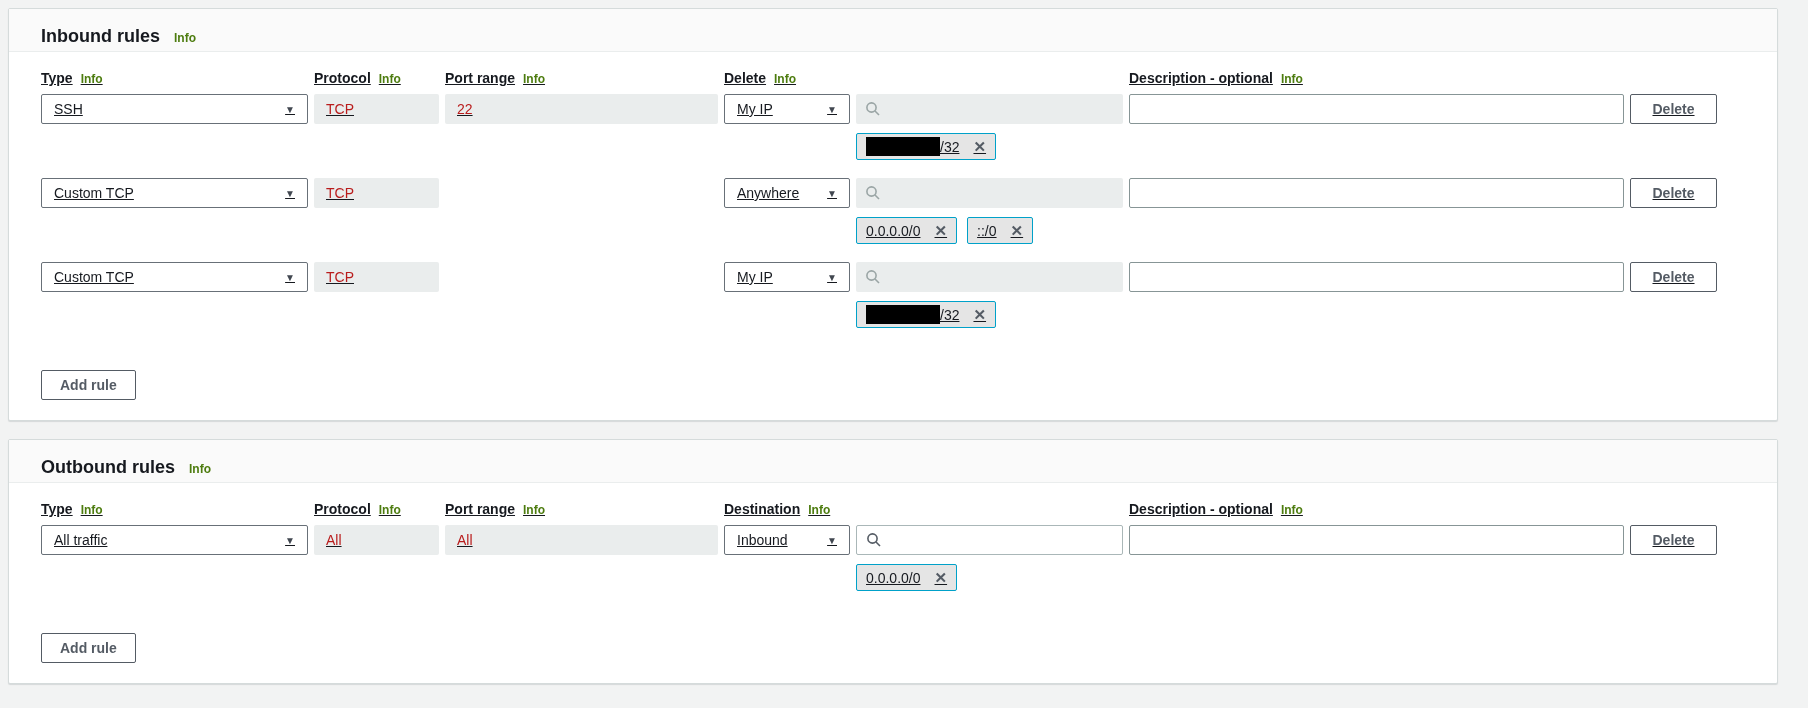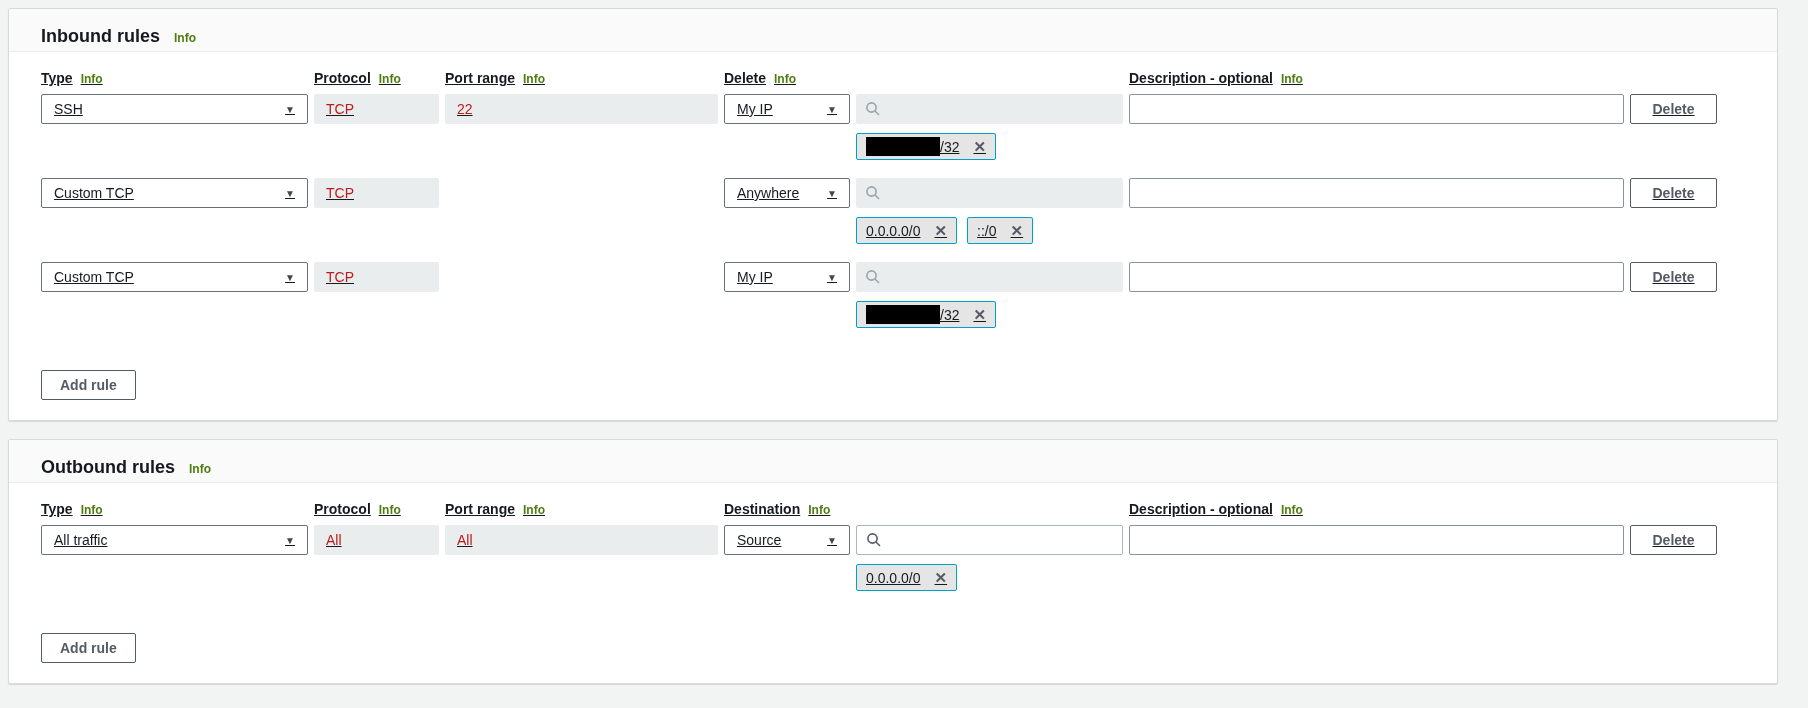--- a/index.html
+++ b/index.html
@@ -231,21 +231,21 @@
 
     
     <div class="grid field-row">
       <div class="select c1">
           <span>All traffic</span>
           <span class="caret">▼</span>
         </div>
       <div class="field-disabled c2">All</div>
       <div class="field-disabled c3">All</div>
       <div class="select c4">
-          <span>Source</span>
+          <span>Inbound</span>
           <span class="caret">▼</span>
         </div>
       <div class="search-box active c5">
         <svg width="16" height="16" viewBox="0 0 16 16">
             <circle cx="6.5" cy="6.5" r="4.6" fill="none" stroke="#545b64" stroke-width="1.6"></circle>
             <line x1="10" y1="10" x2="14" y2="14" stroke="#545b64" stroke-width="1.6"></line>
           </svg>
       </div>
       <input class="text-input c6" value="" style="">
       <button class="btn delete c7">Delete</button>

